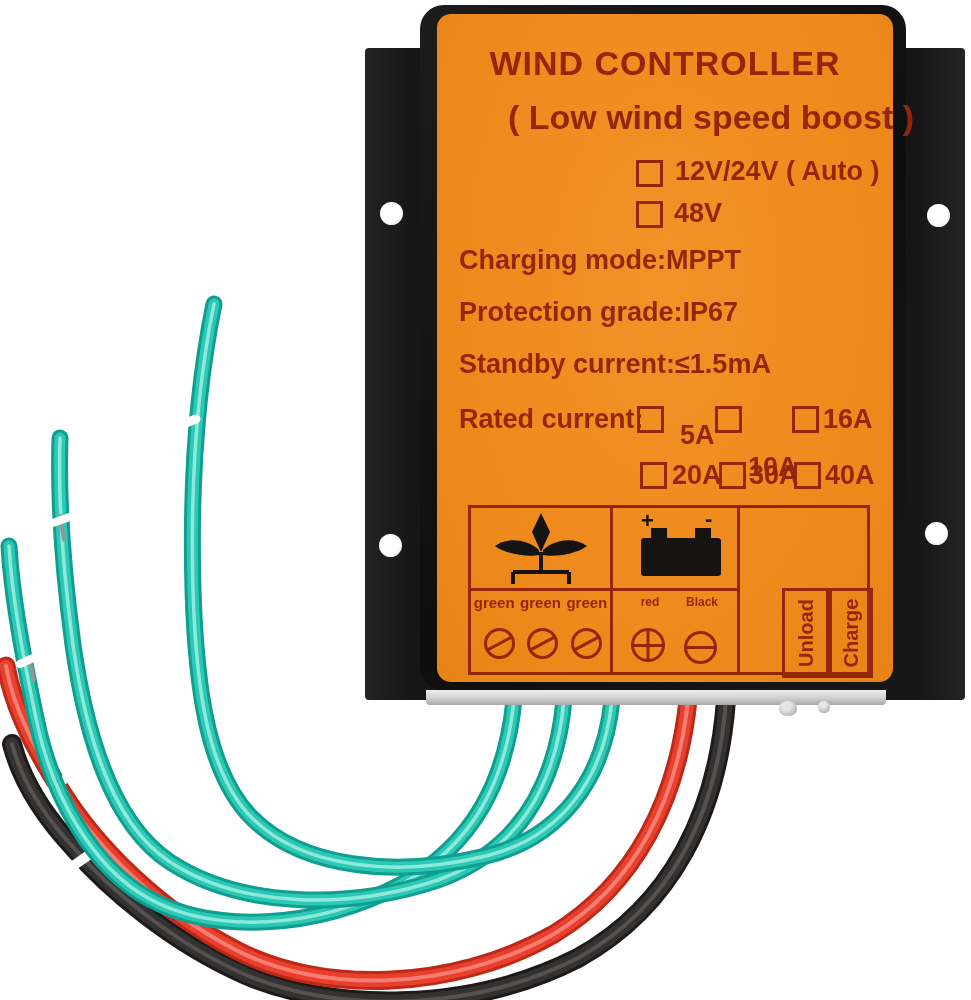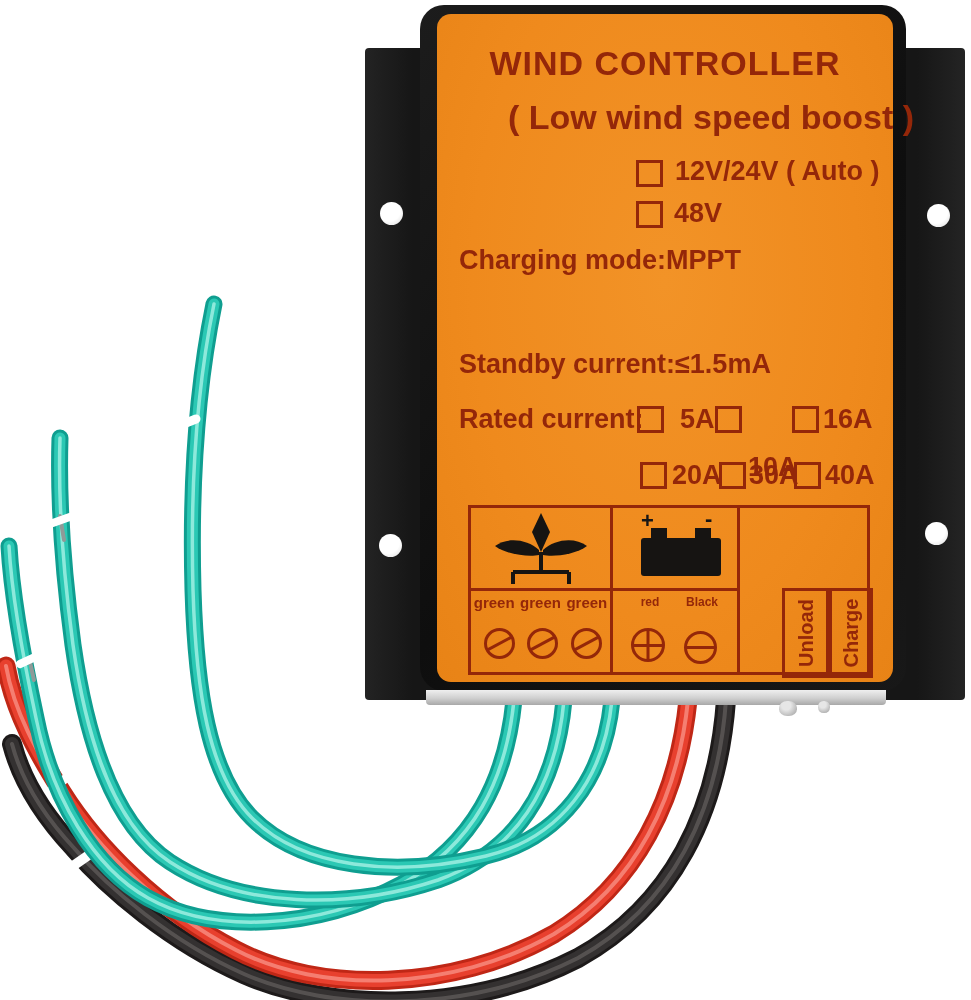--- a/index.html
+++ b/index.html
@@ -156,25 +156,26 @@
 
     <div class="t-title">WIND CONTROLLER</div>
     <div class="t-sub">( Low wind speed boost )</div>
 
     <span class="cb" style="left:199px;top:146px;"></span>
     <span class="spec" style="left:238px;top:142px;">12V/24V ( Auto )</span>
     <span class="cb" style="left:199px;top:187px;"></span>
     <span class="spec" style="left:237px;top:184px;">48V</span>
 
     <span class="spec" style="left:22px;top:231px;">Charging mode:MPPT</span>
+    <span class="spec" style="left:22px;top:283px;">Protection grade:IP67</span>
     <span class="spec" style="left:22px;top:335px;">Standby current:≤1.5mA</span>
 
     <span class="spec" style="left:22px;top:390px;">Rated current:</span>
     <span class="cb" style="left:200px;top:392px;"></span>
-    <span class="spec" style="left:243px;top:390px;">5A</span>
+    <span class="spec" style="left:243px;top:406px;">5A</span>
     <span class="cb" style="left:278px;top:392px;"></span>
     <span class="spec" style="left:311px;top:390px;margin-top:48px;">10A</span>
     <span class="cb" style="left:355px;top:392px;"></span>
     <span class="spec" style="left:386px;top:390px;">16A</span>
 
     <span class="cb" style="left:203px;top:448px;"></span>
     <span class="spec" style="left:235px;top:446px;">20A</span>
     <span class="cb" style="left:282px;top:448px;"></span>
     <span class="spec" style="left:312px;top:446px;">30A</span>
     <span class="cb" style="left:357px;top:448px;"></span>

